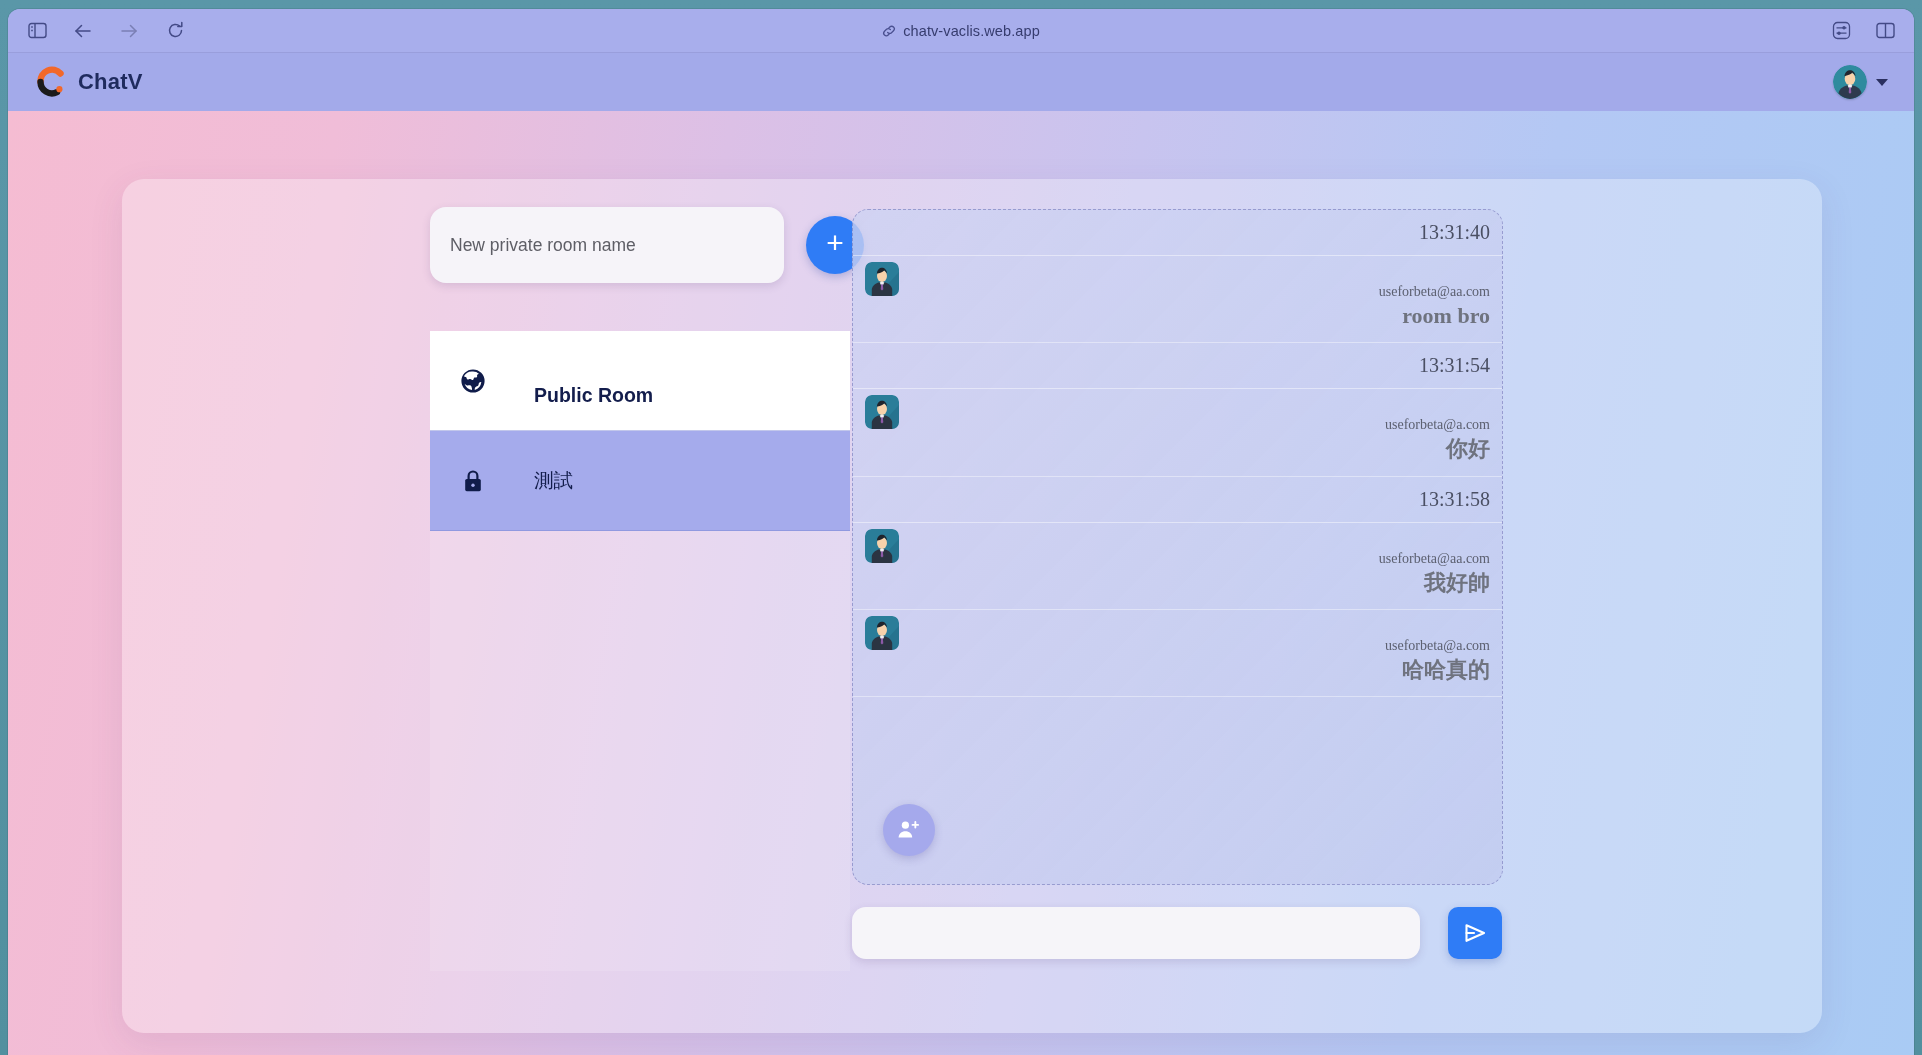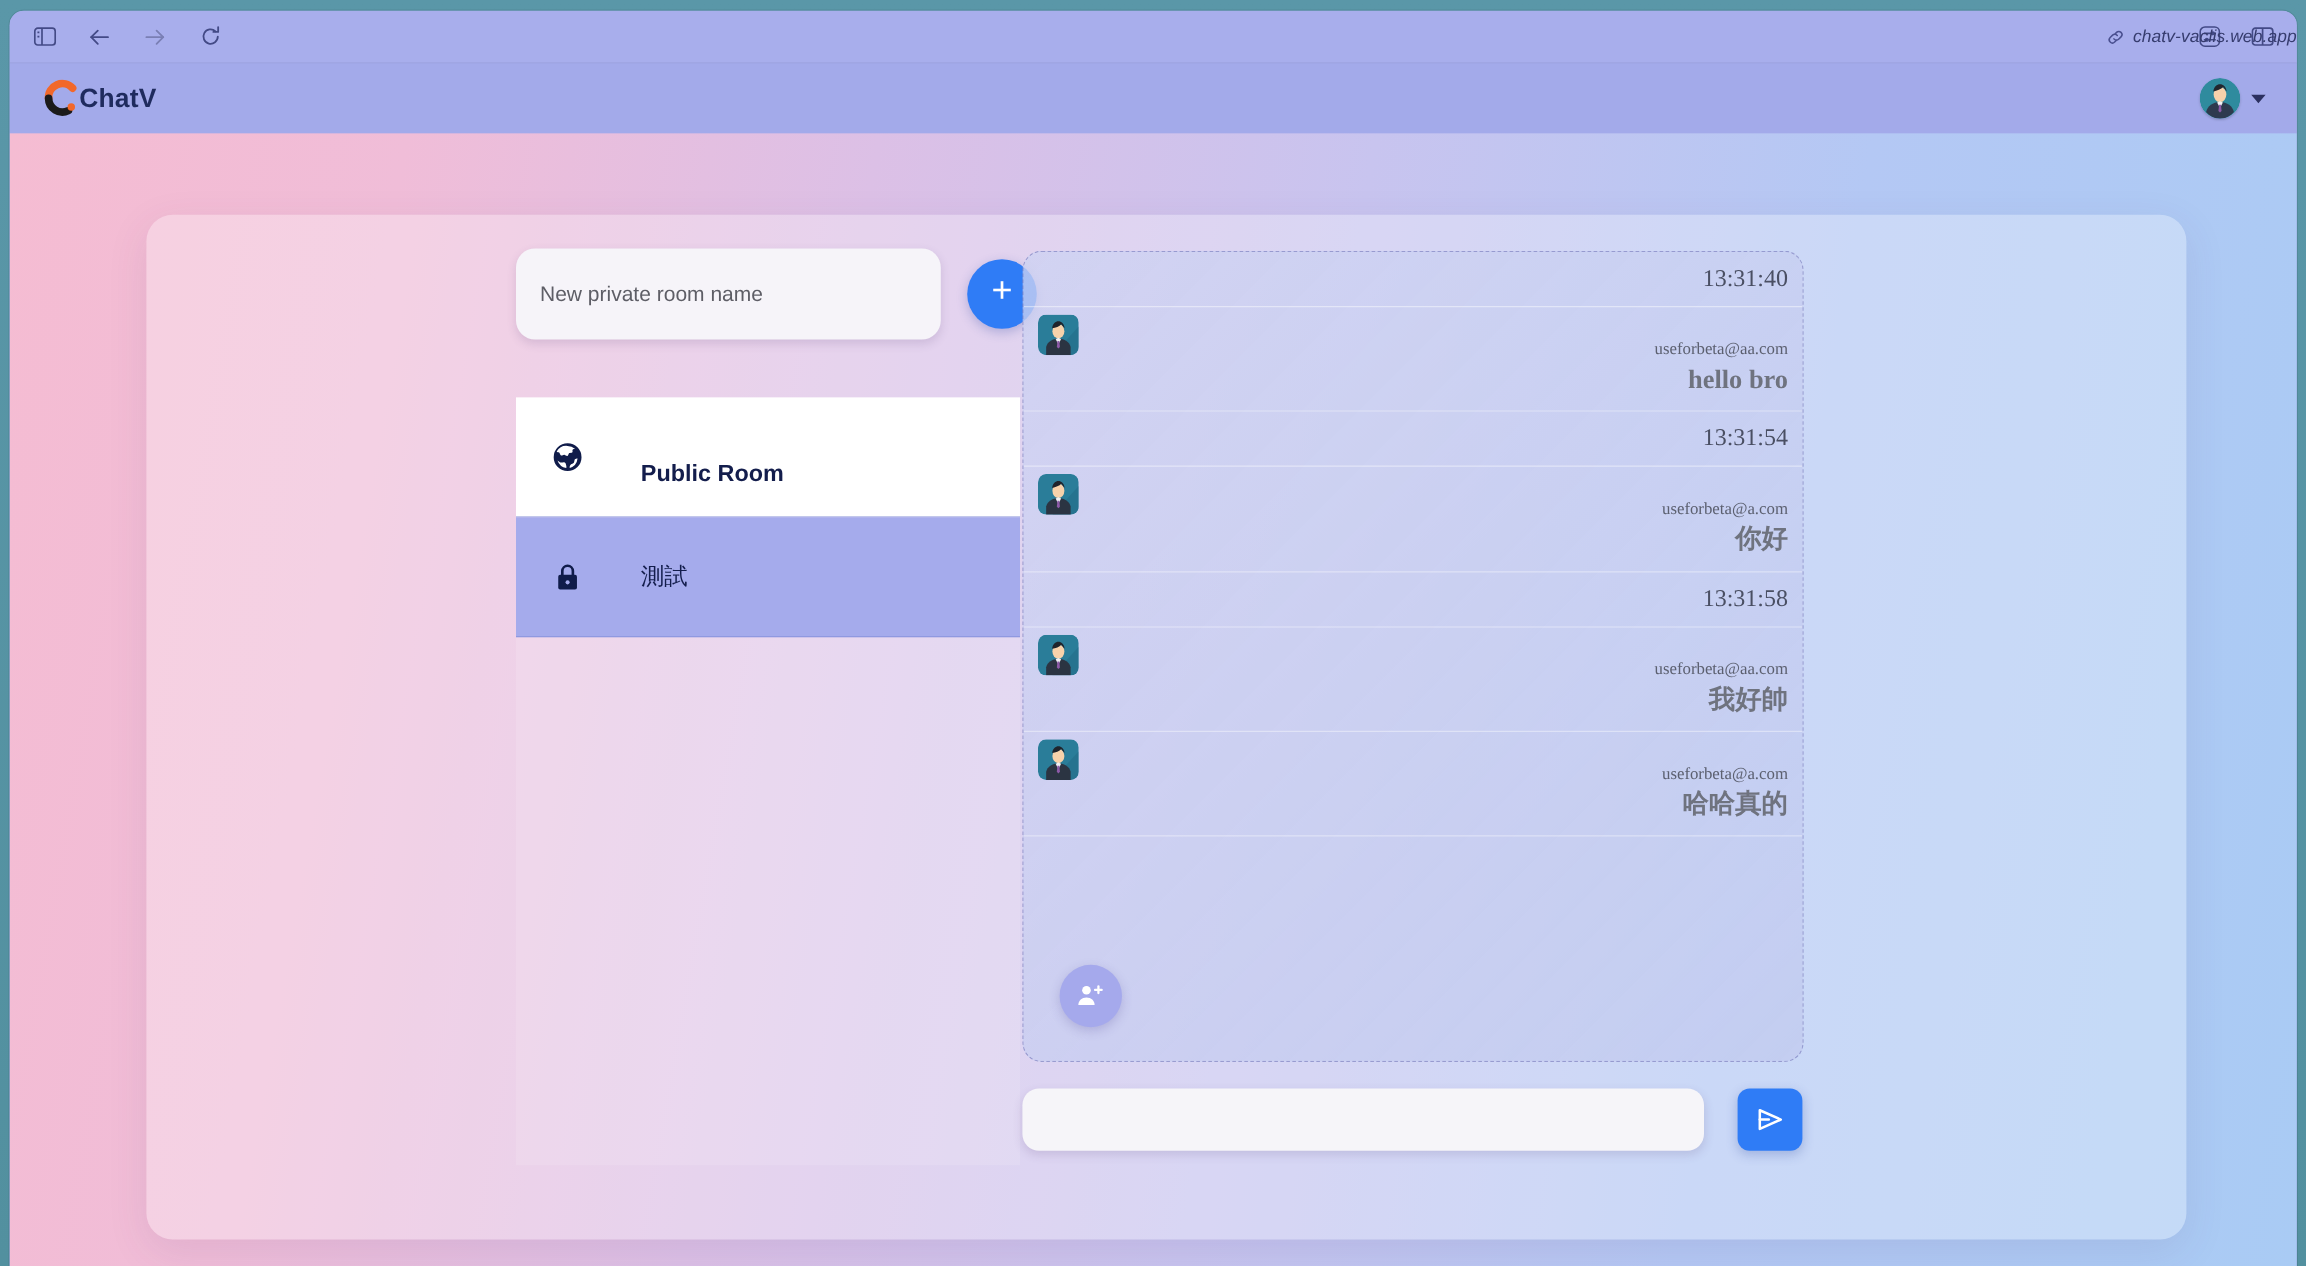--- a/index.html
+++ b/index.html
@@ -42,24 +42,23 @@
   .tb-icon {
     width: 22px; height: 22px;
     display: flex; align-items: center; justify-content: center;
     color: #434a86;
     cursor: pointer;
   }
   .tb-icon svg { display: block; }
   #url-center {
     position: absolute;
     left: 0; right: 0;
-    display: flex; align-items: center; justify-content: flex-end;
+    display: flex; align-items: center; justify-content: center;
     gap: 7px;
     pointer-events: none;
-    font-style: italic;
   }
   #url-pill {
     display: flex; align-items: center; gap: 7px;
     pointer-events: auto;
     cursor: text;
   }
   #url-text {
     font-size: 14.5px;
     color: #363c6e;
     letter-spacing: 0.1px;
@@ -72,21 +71,21 @@
   
   #app-header {
     position: relative;
     height: 58px;
     background: #a3aaea;
     display: flex;
     align-items: center;
     padding: 0 26px 0 28px;
     z-index: 5;
   }
-  #brand { display: flex; align-items: center; cursor: pointer; }
+  #brand { display: flex; align-items: center; gap: 12px; cursor: pointer; }
   #brand-logo {
     position: relative;
     width: 30px; height: 32px;
   }
   #brand-name {
     font-size: 22px;
     font-weight: bold;
     color: #1f2b5e;
     letter-spacing: 0.2px;
   }
@@ -445,21 +444,21 @@
                     <path d="M34 10 L12 34 H34z" fill="#236c86" opacity="0.55"></path>
                     <path d="M17 20c-5.2 0-9.2 3-10.2 7.1V34h20.4v-6.9C26.2 23 22.2 20 17 20z" fill="#2b3442"></path>
                     <ellipse cx="17" cy="14" rx="5" ry="6" fill="#f7d2ab"></ellipse>
                     <path d="M11.8 11.6c.5-4 2.8-5.8 5.2-5.8s4.7 1.8 5.2 5.8c-1.1-1.3-2-2.3-2.8-3.4-1.4 1.8-4.8 2.9-7.6 3.4z" fill="#1f242c"></path>
                     <path d="M14.7 20.4 L17 25 l2.3-4.6-2.3-1z" fill="#eff0f3"></path>
                     <path d="M16.2 22.2h1.6l.5 5-1.3 1.3-1.3-1.3z" fill="#8d5aa8"></path>
                   </svg>
                 </span>
                 <div class="msg-texts">
                   <span class="msg-sender">useforbeta@aa.com</span>
-                  <span class="msg-text">hello bro</span>
+                  <span class="msg-text">room bro</span>
                 </div>
               </div>
             </div>
 
             <div class="msg-block">
               <div class="msg-time">13:31:54</div>
               <div class="msg-body">
                 <span class="msg-avatar">
                   <svg width="34" height="34" viewBox="0 0 34 34">
                     <rect width="34" height="34" rx="6" fill="#2a7d99"></rect>

